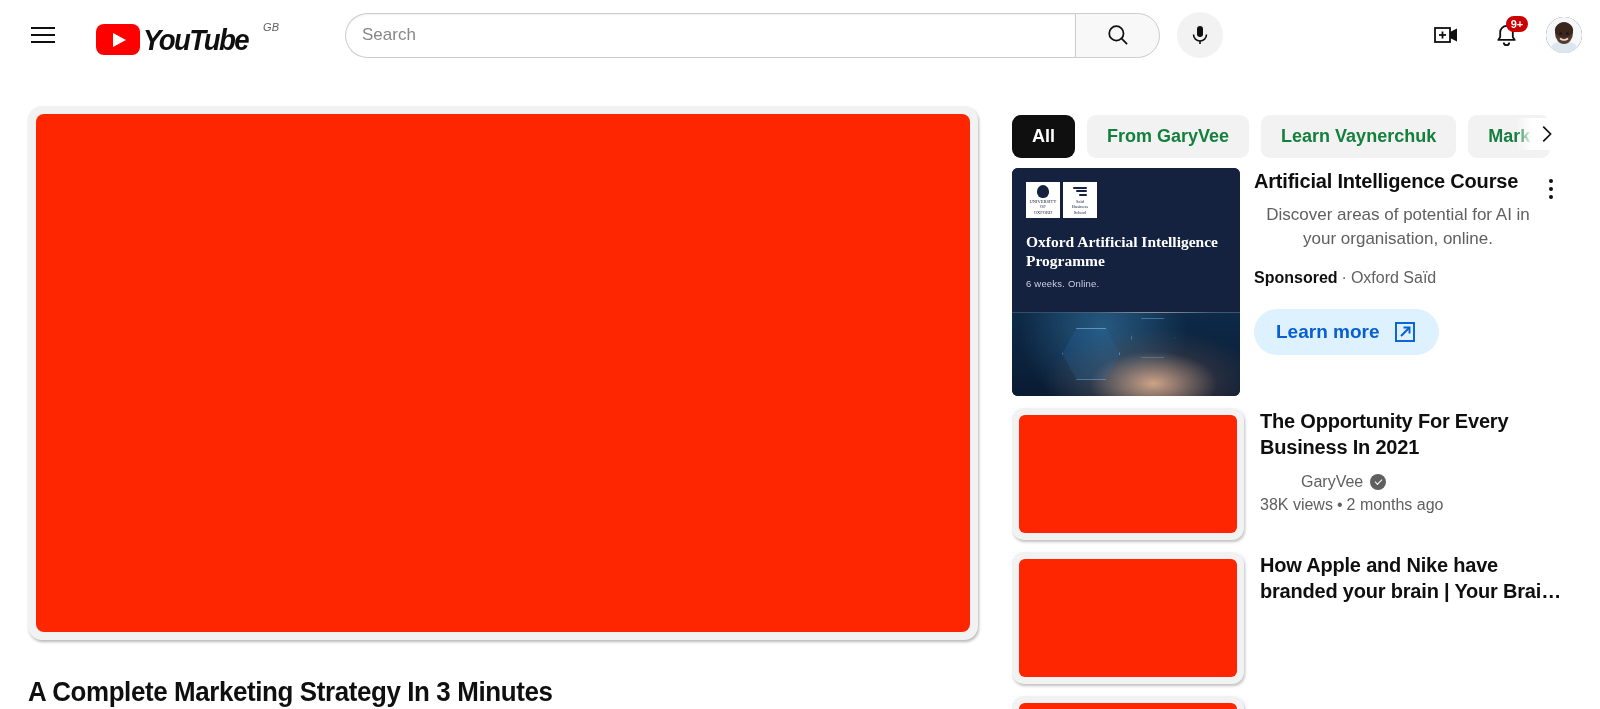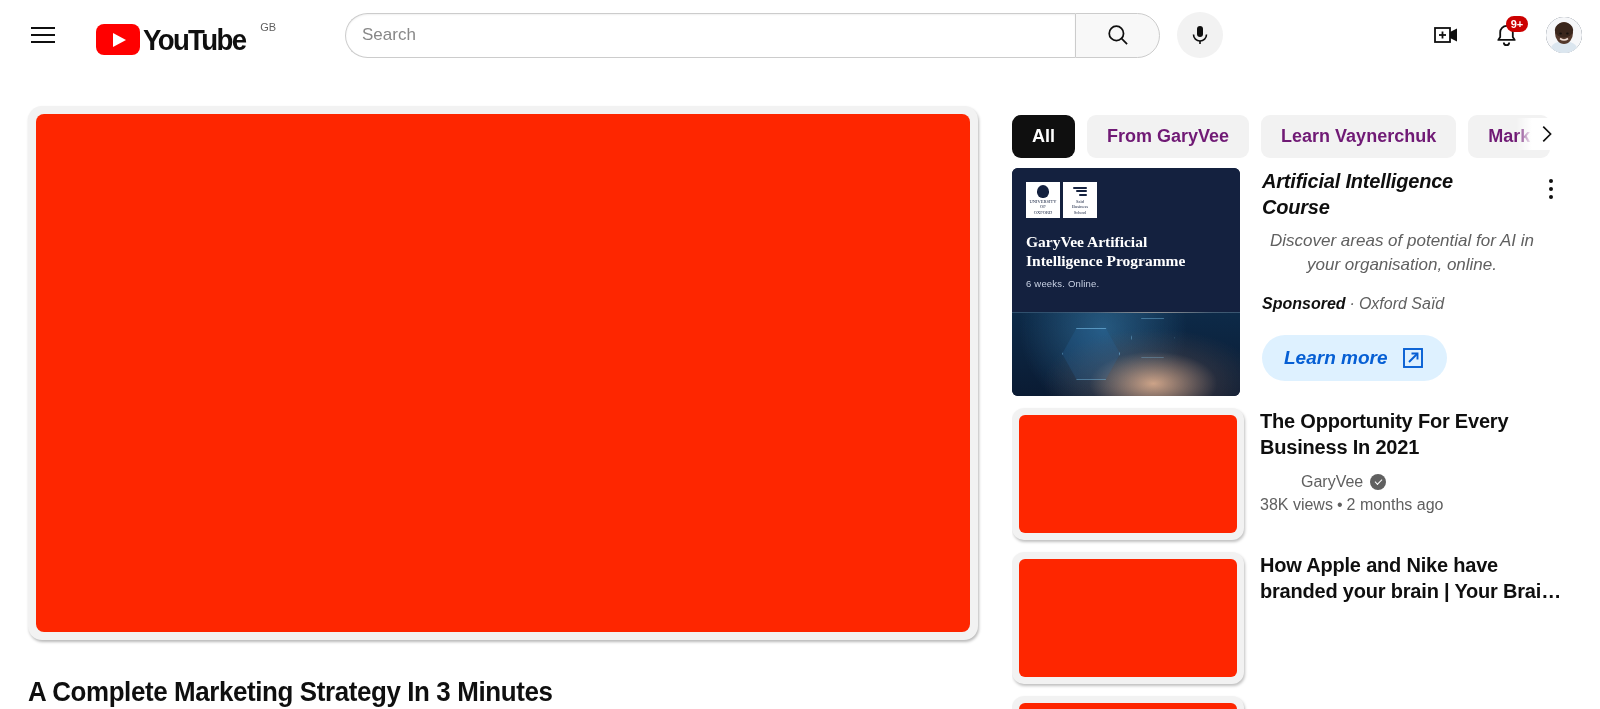--- a/index.html
+++ b/index.html
@@ -15,21 +15,21 @@
   
   .masthead {
     position: absolute; top: 0; left: 0;
     width: 1600px; height: 70px;
     background: #fff;
     display: flex; align-items: center;
   }
   .mh-left {
     display: flex; align-items: flex-end;
     padding-left: 16px;
-    width: 345px; flex: none;
+    width: 345px; flex: none; font-style: italic;
   }
   .hamburger {
     width: 40px; height: 40px;
     display: flex; flex-direction: column;
     align-items: center; justify-content: center;
     gap: 5px; cursor: pointer;
     border-radius: 50%;
     margin-left: 7px;
   }
   .hamburger span {
@@ -209,21 +209,21 @@
     gap: 12px;
     padding-top: 42px;
     height: 90px;
     overflow: hidden;
   }
   .chip {
     height: 43px;
     padding: 0 20px;
     border-radius: 9px;
     background: #f2f2f2;
-    color: #701a75;
+    color: #15803d;
     font-size: 18px;
     font-weight: bold;
     display: flex; align-items: center;
     white-space: nowrap;
     cursor: pointer;
     flex: none;
   }
   .chip.selected {
     background: #0f0f0f;
     color: #ffffff;
@@ -321,25 +321,24 @@
     clip-path: polygon(25% 0%, 75% 0%, 100% 50%, 75% 100%, 25% 100%, 0% 50%);
     background: rgba(40,110,170,0.22);
   }
   .ad-hex2 {
     position: absolute; left: 52%; top: 6%;
     width: 44px; height: 40px;
     border: 1px solid rgba(130,200,240,0.4);
     clip-path: polygon(25% 0%, 75% 0%, 100% 50%, 75% 100%, 25% 100%, 0% 50%);
   }
   .ad-info {
-    padding-left: 22px;
+    padding-left: 14px;
     flex: 1;
     min-width: 0;
     position: relative;
-    font-style: italic;
   }
   .ad-title {
     font-size: 20px;
     font-weight: bold;
     line-height: 1.3;
     color: #0f0f0f;
     padding-right: 42px;
     letter-spacing: -0.2px;
     cursor: pointer;
   }
@@ -560,21 +559,21 @@
               <div class="ad-logo-stripes">
                   <i></i>
                   <i></i>
                   <i></i>
                 </div>
               <div>Saïd</div>
               <div>Business</div>
               <div>School</div>
             </div>
           </div>
-          <div class="ad-head">GaryVee Artificial Intelligence Programme</div>
+          <div class="ad-head">Oxford Artificial Intelligence Programme</div>
           <div class="ad-sub">6 weeks. Online.</div>
         </div>
         <div class="ad-thumb-bottom">
           <div class="ad-hex"></div>
           <div class="ad-hex2"></div>
         </div>
       </div>
 
       <div class="ad-info">
         <div class="ad-dots">

